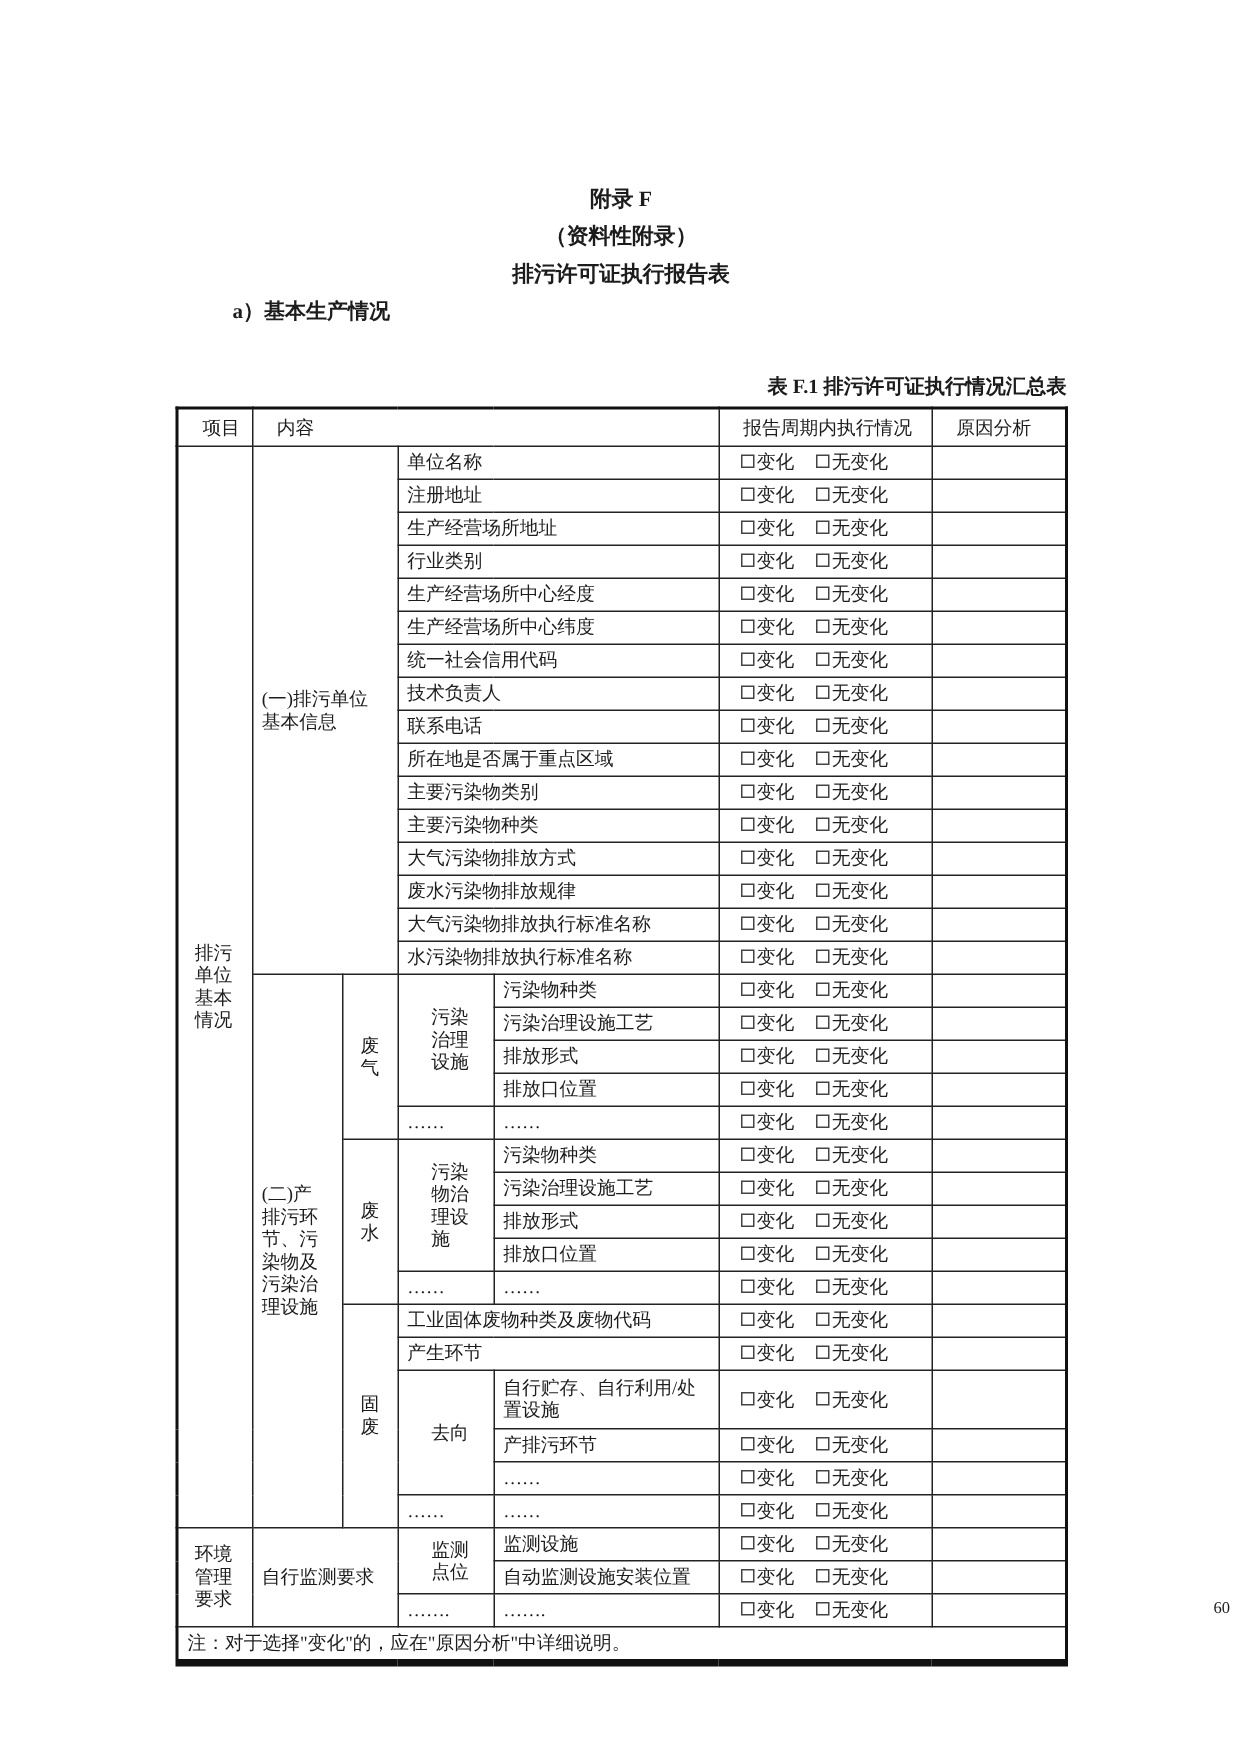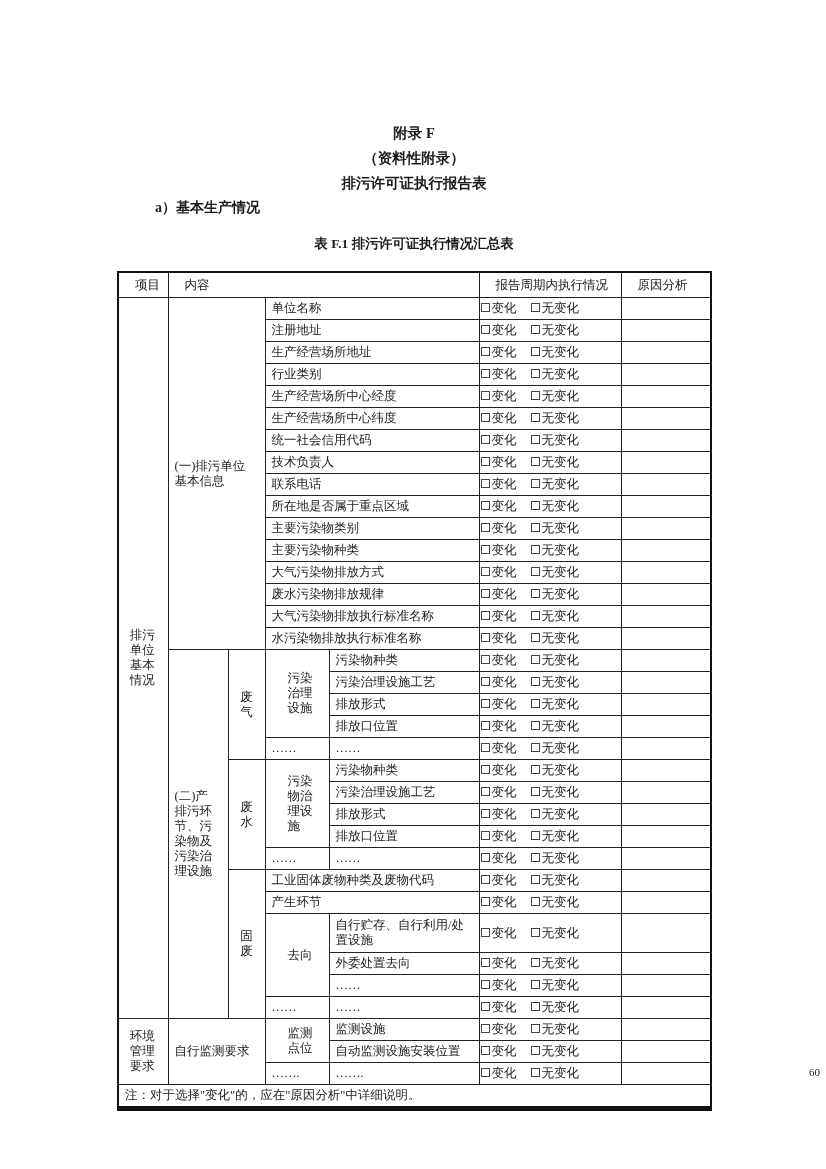--- a/index.html
+++ b/index.html
@@ -4,35 +4,35 @@
 <style>
   html,body{margin:0;padding:0;background:#fff;}
   .page{position:relative;width:826px;height:1169px;background:#fff;overflow:hidden;
         font-family:"Liberation Serif","DejaVu Serif",serif;color:#1c1c1c;}
   .doc-num{position:absolute;top:96px;left:117px;width:594px;text-align:right;
            font-weight:bold;font-size:15px;white-space:pre;letter-spacing:.5px;}
   .head-block{position:absolute;top:121px;left:117px;width:594px;text-align:center;}
   .head-block div{font-weight:bold;font-size:14.5px;line-height:25px;}
   .sec-heading{position:absolute;top:199px;left:155px;font-weight:bold;font-size:14px;}
   .body-text{position:absolute;top:225px;left:150px;font-size:13.5px;margin:0;}
-  .caption{position:absolute;top:235px;left:117px;width:594px;text-align:center;
+  .caption{position:absolute;top:249px;left:117px;width:594px;text-align:right;
            font-weight:bold;font-size:13.5px;}
   .tbl-wrap{position:absolute;top:271px;left:117px;}
   table{border-collapse:collapse;table-layout:fixed;width:593px;
         border:2px solid #111;border-bottom:5px solid #111;}
   td{border:1px solid #222;font-size:12.5px;line-height:15px;height:19px;
      padding:1px 4px 1px 6px;vertical-align:middle;color:#1c1c1c;overflow:hidden;}
   .hd td{height:22px;padding-left:16px;}
   .c1v{text-align:center;padding:1px 2px;}
   .c1v .vn{display:inline-block;width:27px;text-align:left;}
   .glabel{padding:1px 14px 1px 6px;vertical-align:middle;}
   .med{text-align:center;padding:1px 2px;}
   .med .vm{display:inline-block;width:14px;text-align:center;}
   .fac{padding:1px 4px 1px 22px;}
-  .chk{padding:1px 2px 1px 1px;white-space:nowrap;}
+  .chk{padding:1px 2px 1px 14px;white-space:nowrap;}
   .opt{display:inline-block;}
   .opt1{min-width:50px;}
   .box{display:inline-block;width:7px;height:7px;border:1px solid #444;
        margin-right:2px;vertical-align:baseline;}
   .note{padding-left:6px;}
   .page-num{position:absolute;top:1066px;left:0;width:820px;text-align:right;font-size:11px;}
 </style>
 </head>
 <body>
 
@@ -221,21 +221,21 @@
             <td class="chk"><span class="opt opt1"><i class="box"></i><span>变化</span></span><span class="opt"><i class="box"></i><span>无变化</span></span></td>
             <td></td>
           </tr>
     <tr>
       <td class="fac" rowspan="3">去向</td>
       <td style="height:36px">自行贮存、自行利用/处置设施</td>
       <td class="chk"><span class="opt opt1"><i class="box"></i><span>变化</span></span><span class="opt"><i class="box"></i><span>无变化</span></span></td>
       <td></td>
     </tr>
     <tr>
-            <td>外委处置去向</td>
+            <td>产排污环节</td>
             <td class="chk"><span class="opt opt1"><i class="box"></i><span>变化</span></span><span class="opt"><i class="box"></i><span>无变化</span></span></td>
             <td></td>
           </tr>
     <tr>
             <td>……</td>
             <td class="chk"><span class="opt opt1"><i class="box"></i><span>变化</span></span><span class="opt"><i class="box"></i><span>无变化</span></span></td>
             <td></td>
           </tr>
     <tr>
             <td>……</td>

